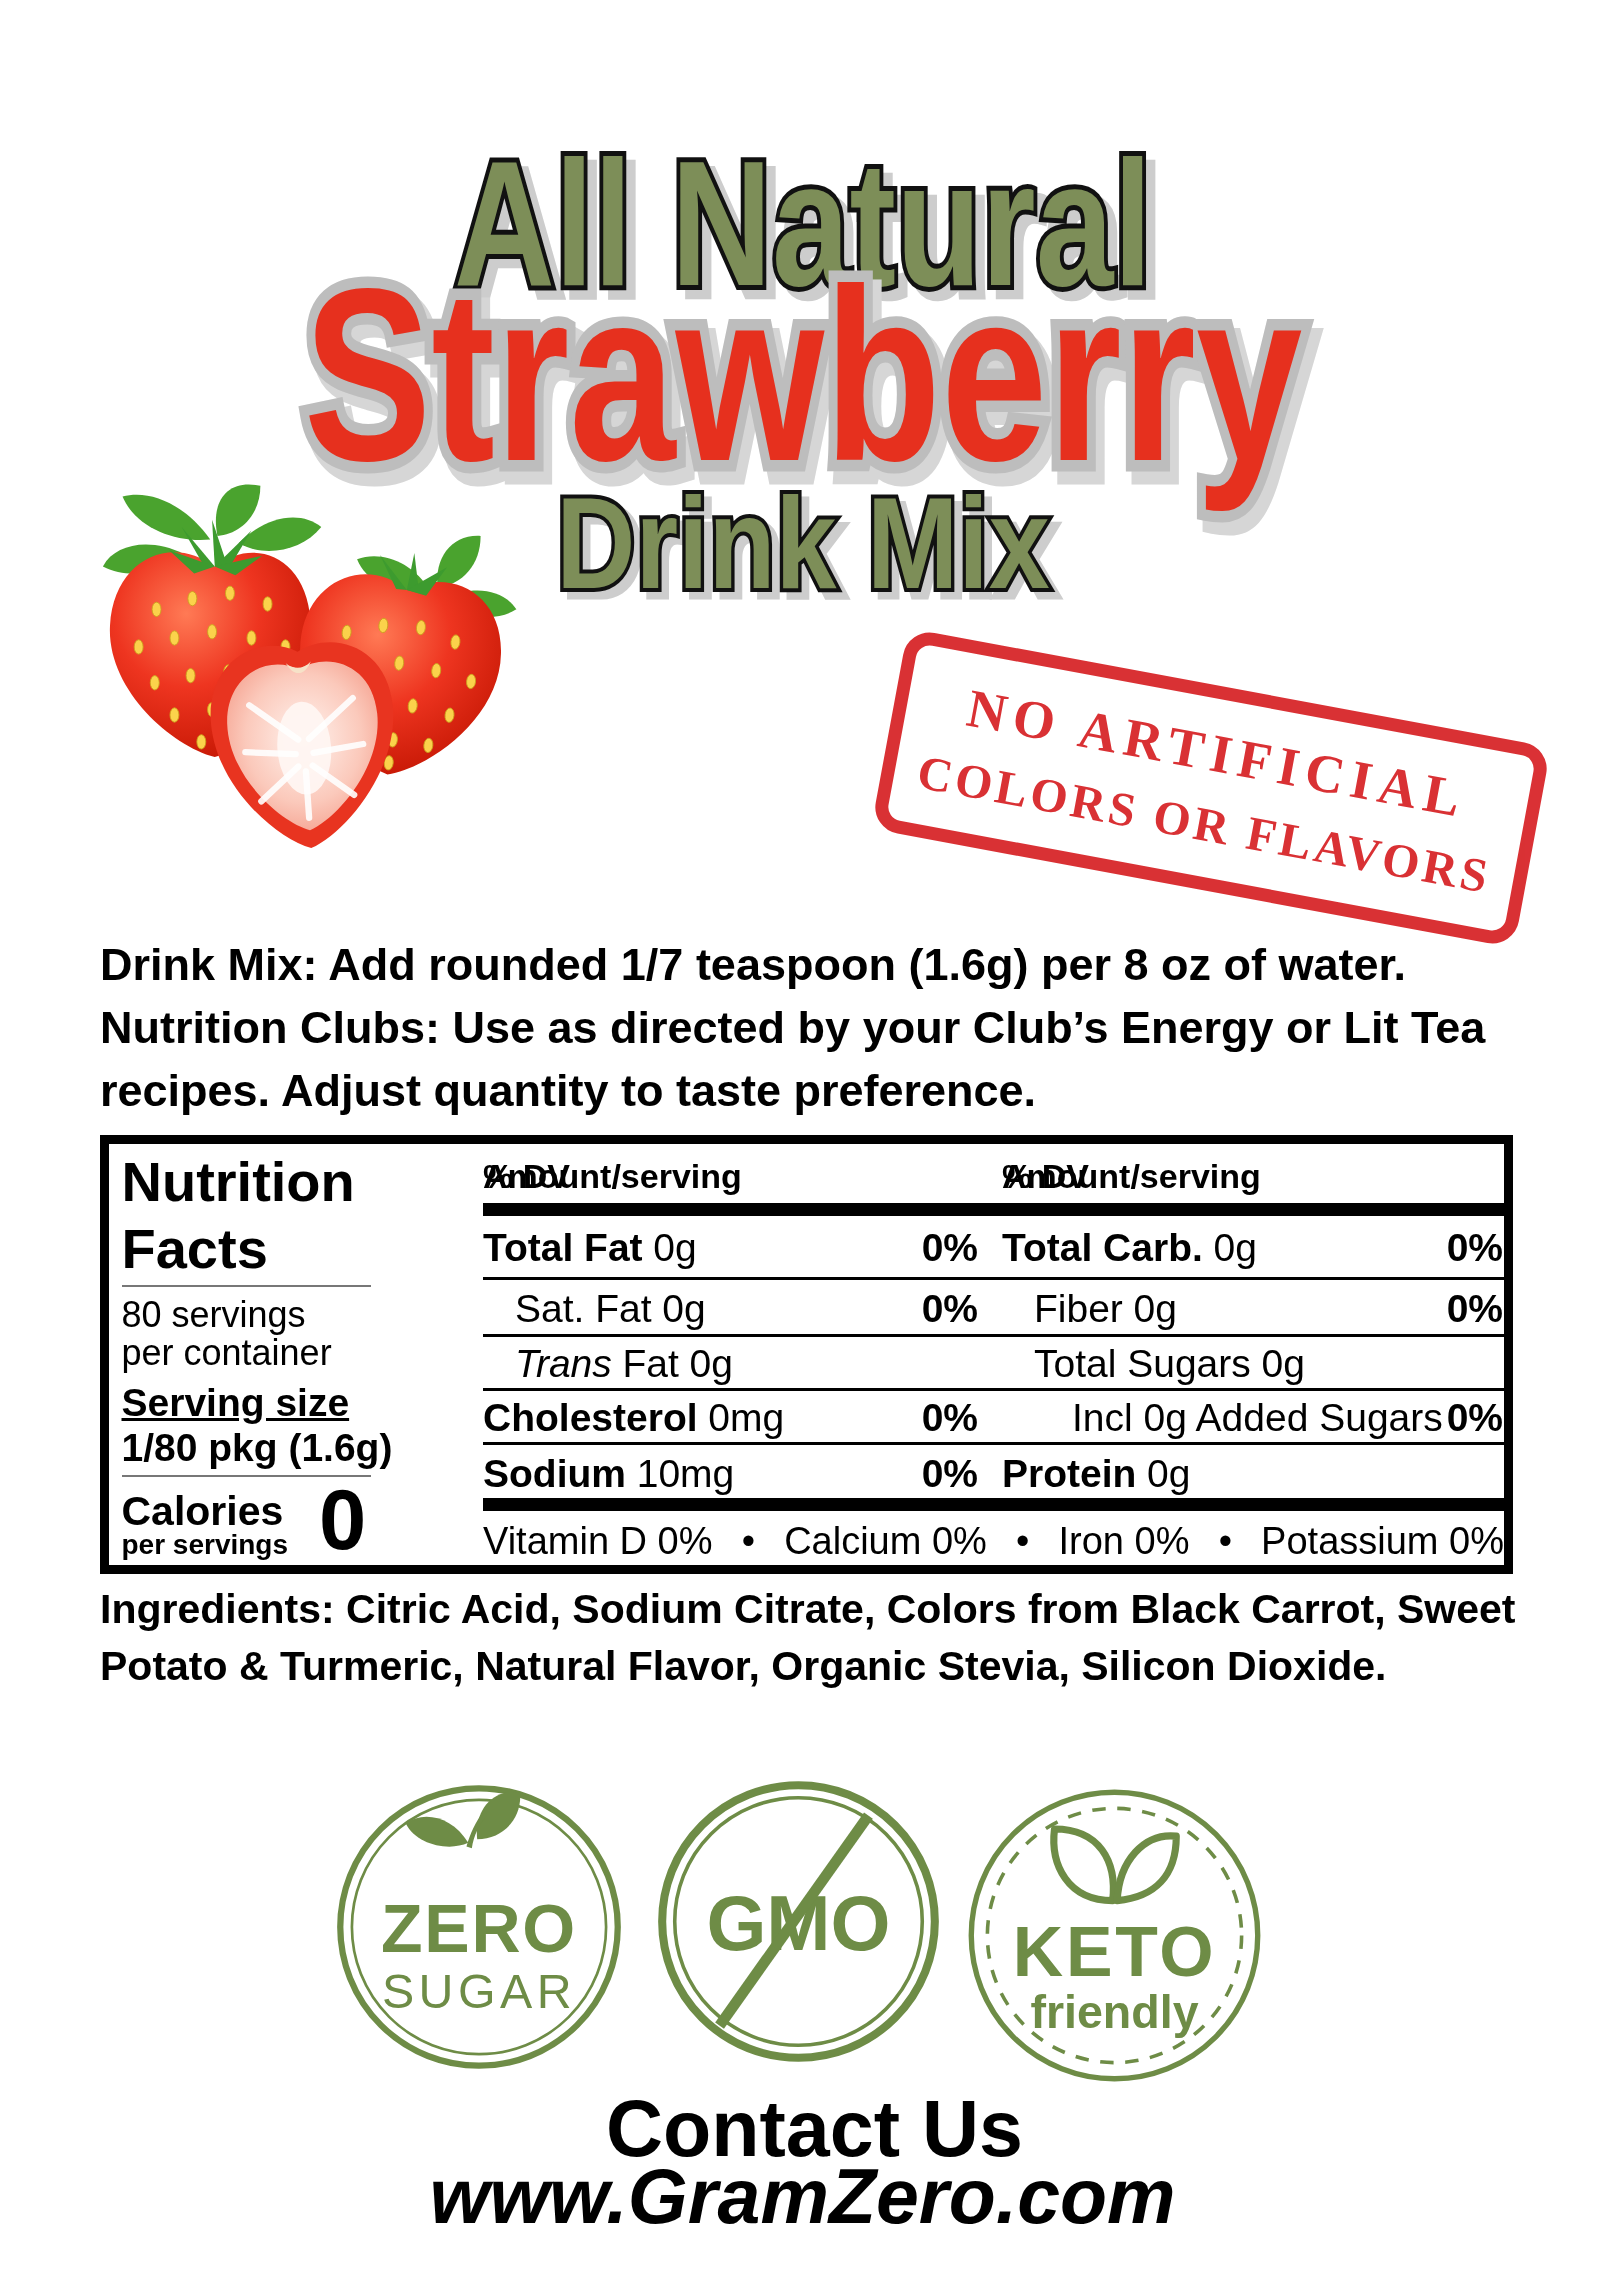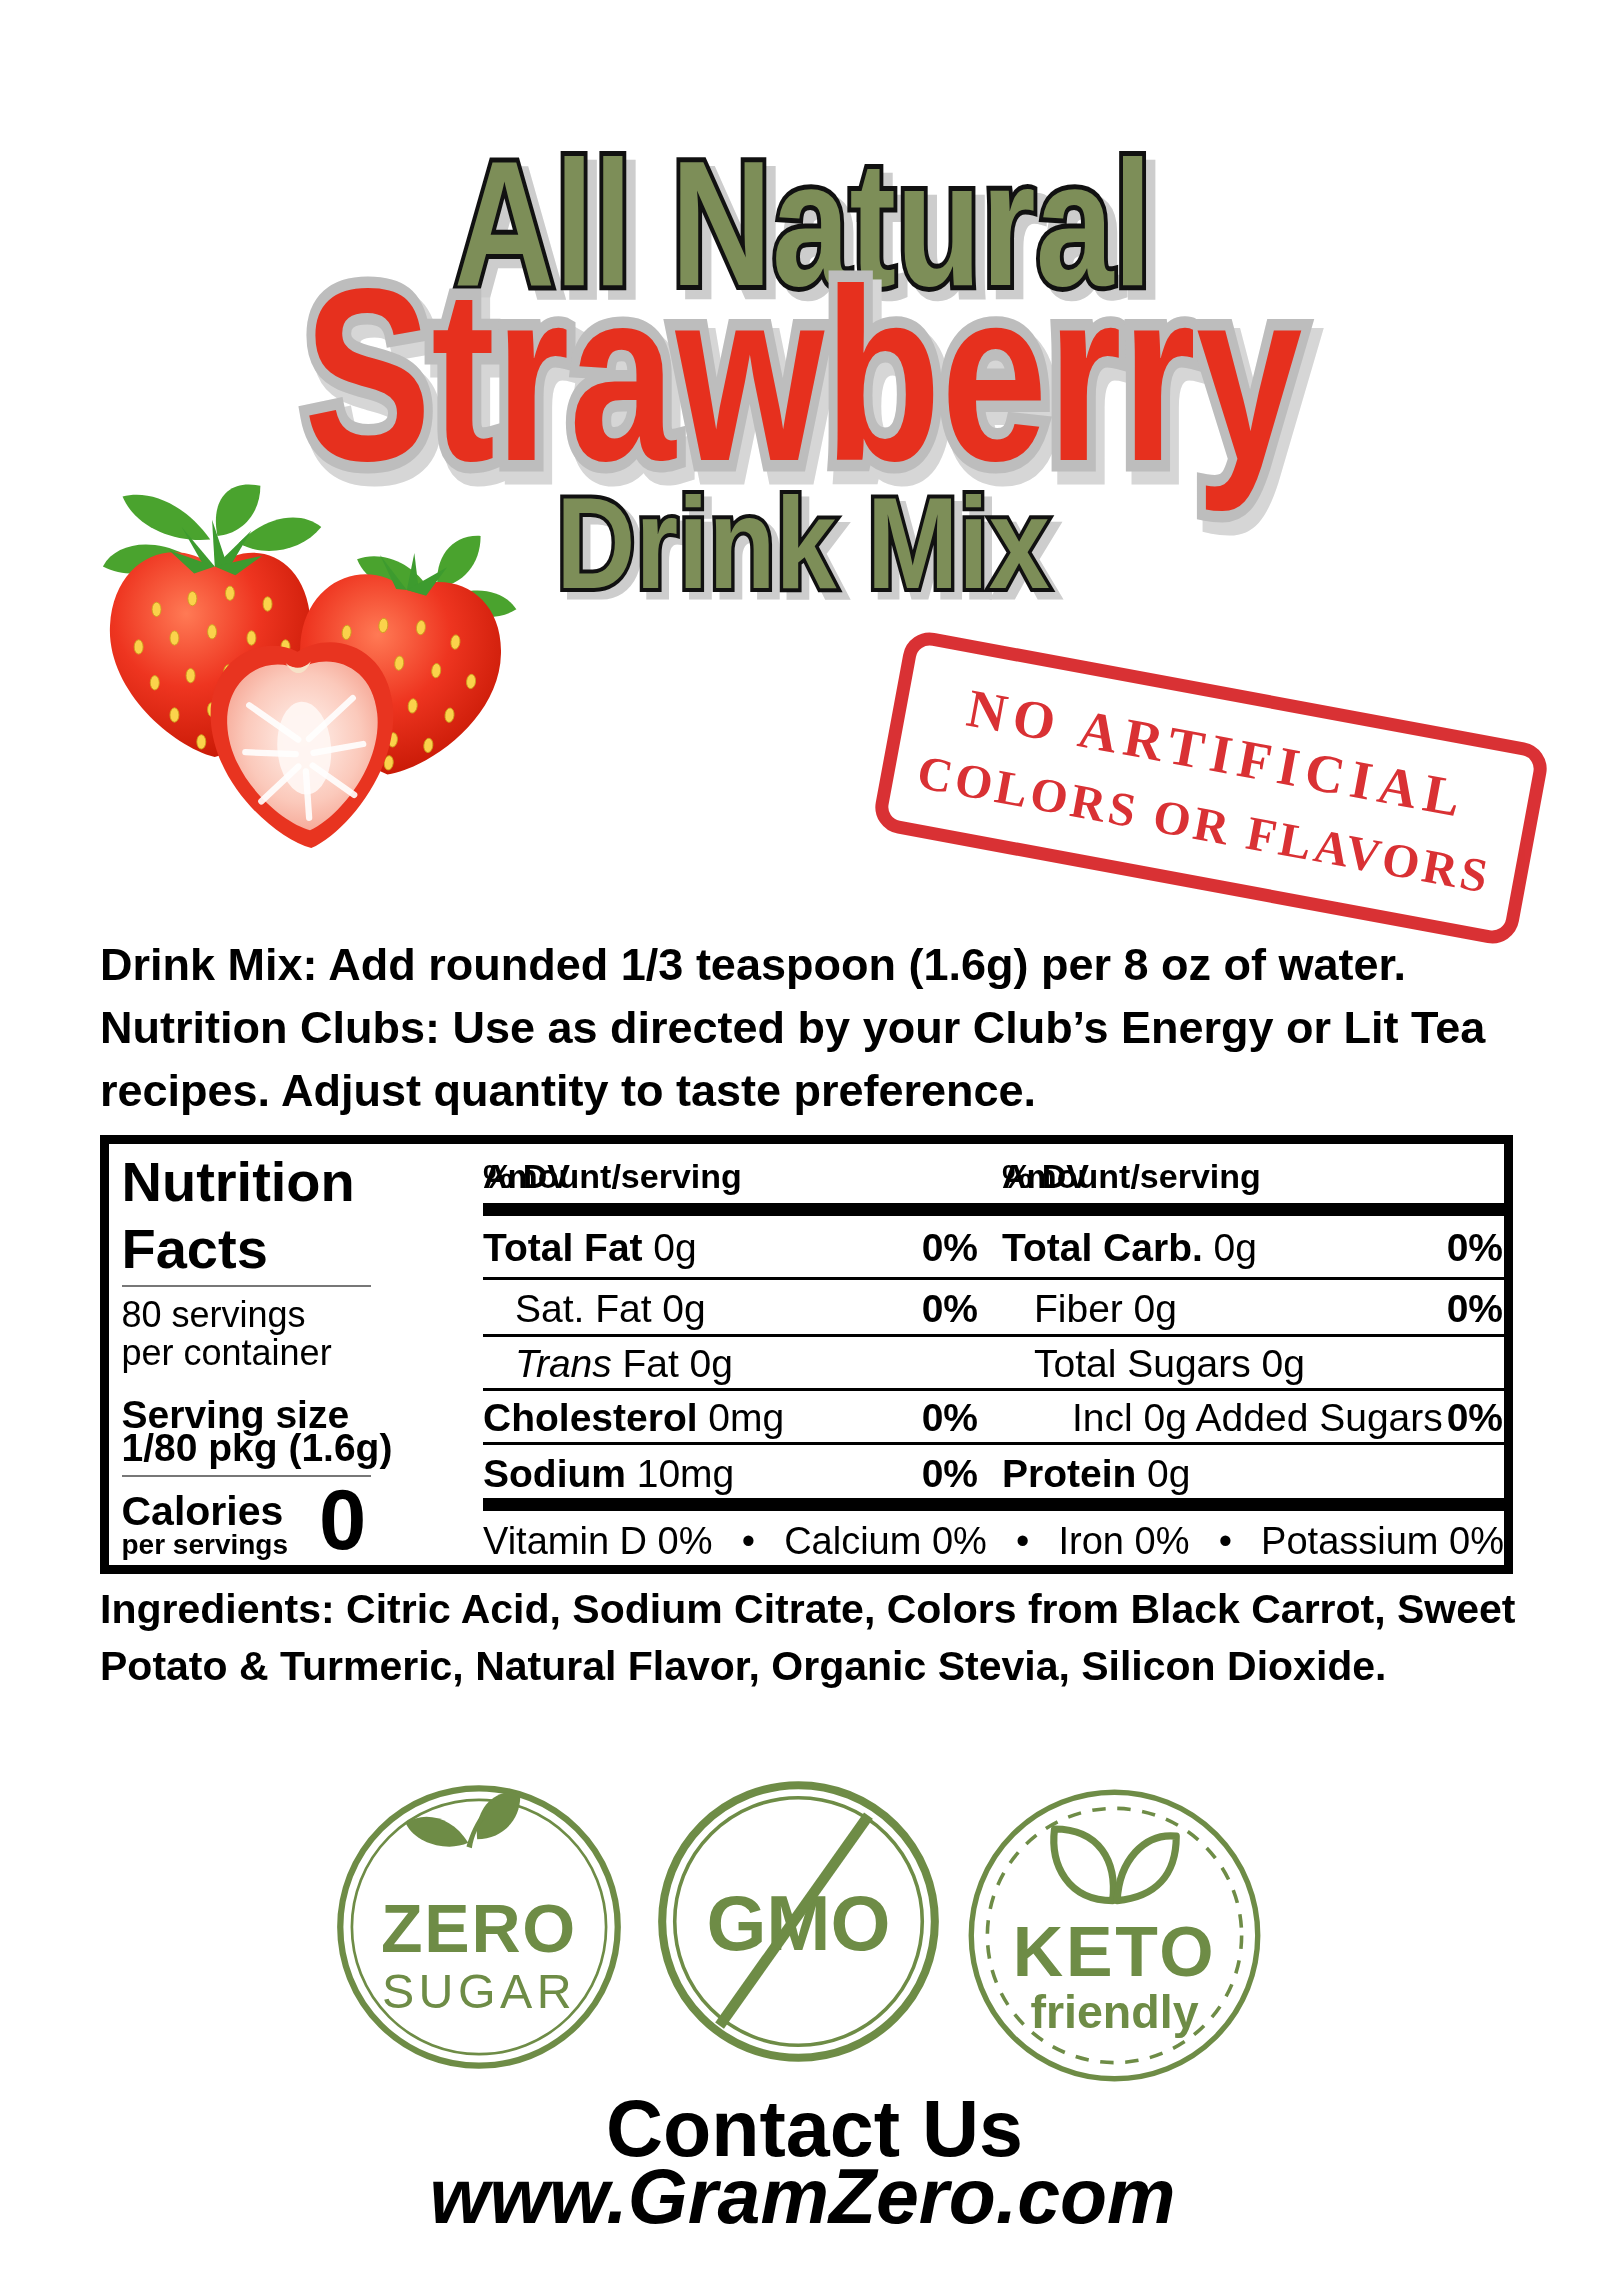--- a/index.html
+++ b/index.html
@@ -51,21 +51,21 @@
 
   
   .nf{position:absolute;left:100px;top:1135px;width:1413px;height:439px;box-sizing:border-box;
       border:9px solid #000;background:#fff;}
   .nf *{position:absolute;}
   .nf .nf-title1{left:12.5px;top:6.3px;font-size:56px;font-weight:bold;line-height:63px;}
   .nf .nf-title2{left:12.5px;top:73px;font-size:56px;font-weight:bold;line-height:63px;text-align:center;}
   .nf .hl1{left:12.5px;top:141px;width:249px;height:1.8px;background:#777;}
   .nf .serv1{left:12.5px;top:150px;font-size:36px;line-height:41px;}
   .nf .serv2{left:12.5px;top:188px;font-size:36px;line-height:41px;}
-  .nf .ss1{left:12.5px;top:248px;font-size:39px;font-weight:bold;line-height:45px;}
+  .nf .ss1{left:12.5px;top:236px;font-size:39px;font-weight:bold;line-height:45px;text-decoration:underline;}
   .nf .ss2{left:12.5px;top:281px;font-size:39px;font-weight:bold;line-height:45px;}
   .nf .hl2{left:12.5px;top:331px;width:249px;height:1.8px;background:#777;}
   .nf .cal1{left:12.5px;top:344px;font-size:41px;font-weight:bold;}
   .nf .cal2{left:12.5px;top:385px;font-size:28px;font-weight:bold;}
   .nf .cal0{left:210px;top:333px;font-size:85px;font-weight:bold;line-height:85px;}
 
   .nf .hdrA,.nf .rowA{left:374px;width:495px;}
   .nf .hdrB,.nf .rowB{left:893px;width:501px;}
   .nf .hdr{top:12.5px;font-size:34px;font-weight:bold;display:flex;justify-content:space-between;}
   .nf .bar1{left:374px;top:59px;width:1021px;height:12.5px;background:#000;}
@@ -220,21 +220,21 @@
       </g>
     </svg>
   </div>
 
   <div class="stamp">
     <div class="s1">NO ARTIFICIAL</div>
     <div class="s2">COLORS OR FLAVORS</div>
   </div>
 
   <div class="prep-body">
-    <div>Drink Mix: Add rounded 1/3 teaspoon (1.6g) per 8 oz of water.</div>
+    <div>Drink Mix: Add rounded 1/7 teaspoon (1.6g) per 8 oz of water.</div>
     <div>Nutrition Clubs: Use as directed by your Club’s Energy or Lit Tea</div>
     <div>recipes. Adjust quantity to taste preference.</div>
   </div>
 
   <div class="nf">
     <div class="nf-title1">Nutrition</div>
     <div class="nf-title2">Facts</div>
     <div class="hl1"></div>
     <div class="serv1">80 servings</div>
     <div class="serv2">per container</div>

